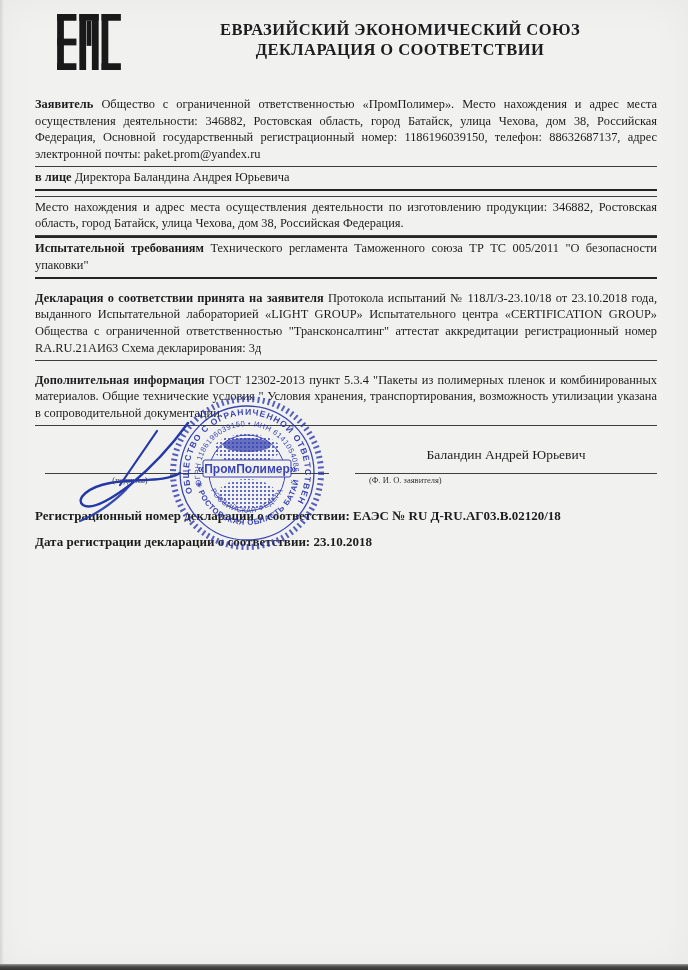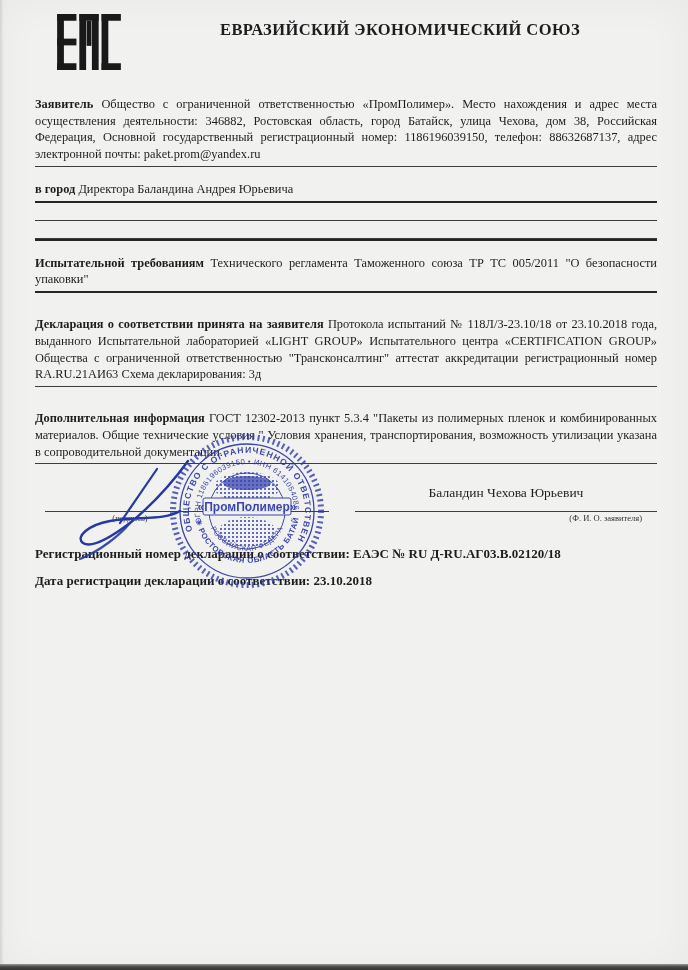--- a/index.html
+++ b/index.html
@@ -11,35 +11,35 @@
     overflow:hidden;
     box-shadow:inset 0 0 40px rgba(0,0,0,0.04);
   }
   
   .header{position:relative;height:72px;}
   .eac-logo{position:absolute;left:57px;top:14px;width:64px;height:56px;}
   .titles{position:absolute;left:150px;top:20px;width:500px;text-align:center;}
   .titles div{font-weight:bold;font-size:16.5px;line-height:1.22;letter-spacing:.4px;}
   
   .content{position:relative;margin:22px 31px 0 35px;width:622px;font-size:12.4px;line-height:1.35;}
-  .sec{padding:2px 0 3px 0;margin-top:12px;}
+  .sec{padding:2px 0 3px 0;}
   .sec p{margin:0;text-align:justify;}
   .lbl{font-weight:bold;}
   .line-thin{border-top:1px solid #3c3c3c;height:0;}
   .line-thick{border-top:2px solid #262626;height:0;}
   .gap{height:9px;}
   .validity{font-weight:bold;padding:3px 0 2px 0;}
   
   .sig-area{position:relative;height:68px;margin-top:4px;}
   .sig-line{position:absolute;top:43px;border-top:1px solid #3f3f3f;}
   .sig-line.left{left:10px;width:284px;}
   .sig-line.right{left:320px;width:302px;}
   .sig-caption{position:absolute;font-size:8.5px;color:#333;}
   .cap-sign{left:50px;top:45px;width:90px;text-align:center;}
-  .cap-name{left:305px;top:45px;width:302px;text-align:right;}
+  .cap-name{left:334px;top:45px;width:302px;text-align:left;}
   .sig-name{position:absolute;left:320px;top:16px;width:302px;text-align:center;font-size:13.5px;z-index:1;}
   .mp-label{position:absolute;left:205px;top:32px;font-size:9px;color:#3a3a3a;z-index:0;}
   .stamp{position:absolute;left:132px;top:-37px;width:160px;height:160px;z-index:2;opacity:.92;}
   .autograph{position:absolute;left:25px;top:-13px;width:155px;height:118px;z-index:3;}
   .stamp .st{stroke:var(--stamp,#2b36ae);fill:none;}
   .stamp .sf{fill:var(--stamp,#2b36ae);}
   .stamp text{fill:var(--stamp,#2b36ae);font-family:"Liberation Sans",sans-serif;}
   .autograph path{stroke:var(--sig-ink,#2438a6);fill:none;stroke-linecap:round;stroke-linejoin:round;}
   
   .footer-line{font-weight:bold;font-size:13px;}
@@ -70,40 +70,42 @@
         <rect x="23" y="0" width="20" height="7"></rect>
         <rect x="30.5" y="7" width="5" height="26"></rect>
 
         <rect x="46" y="0" width="7" height="58"></rect>
         <rect x="46" y="0" width="20" height="7"></rect>
         <rect x="46" y="51" width="20" height="7"></rect>
       </g>
     </svg>
     <div class="titles">
       <div>ЕВРАЗИЙСКИЙ ЭКОНОМИЧЕСКИЙ СОЮЗ</div>
+      <div>ДЕКЛАРАЦИЯ О СООТВЕТСТВИИ</div>
     </div>
   </div>
 
   <div class="content">
 
     <div class="sec">
       <p><span class="lbl">Заявитель</span> <span>Общество с ограниченной ответственностью «ПромПолимер». Место нахождения и адрес места осуществления деятельности: 346882, Ростовская область, город Батайск, улица Чехова, дом 38, Российская Федерация, Основной государственный регистрационный номер: 1186196039150, телефон: 88632687137, адрес электронной почты: paket.prom@yandex.ru</span></p>
     </div>
     <div class="line-thin"></div>
 
     <div class="sec">
-      <p><span class="lbl">в город</span> <span>Директора Баландина Андрея Юрьевича</span></p>
+      <p><span class="lbl">в лице</span> <span>Директора Баландина Андрея Юрьевича</span></p>
     </div>
     <div class="line-thick"></div>
 
     <div class="sec">
     </div>
     <div class="line-thin"></div>
 
     <div class="sec">
+      <p>Место нахождения и адрес места осуществления деятельности по изготовлению продукции: 346882, Ростовская область, город Батайск, улица Чехова, дом 38, Российская Федерация.</p>
     </div>
     <div class="line-thin"></div>
 
     <div class="line-thick"></div>
 
     <div class="sec">
       <p><span class="lbl">Испытательной требованиям</span> <span>Технического регламента Таможенного союза ТР ТС 005/2011 "О безопасности упаковки"</span></p>
     </div>
     <div class="line-thick"></div>
     <div class="gap"></div>
@@ -120,21 +122,21 @@
     <div class="line-thin"></div>
 
 
     <div class="sig-area">
       <span class="mp-label">М.П.</span>
 
       <div class="sig-line left"></div>
       <div class="sig-line right"></div>
 
       <span class="sig-caption cap-sign">(подпись)</span>
-      <span class="sig-name">Баландин Чехова Юрьевич</span>
+      <span class="sig-name">Баландин Андрей Юрьевич</span>
       <span class="sig-caption cap-name">(Ф. И. О. заявителя)</span>
 
       <svg class="stamp" viewBox="0 0 160 160">
         <defs>
           <pattern id="htdots" width="4" height="4" patternUnits="userSpaceOnUse">
             <circle cx="2" cy="2" r="1.05" fill="var(--stamp,#2b36ae)"></circle>
           </pattern>
           <path id="arcTop" d="M25.5,99.8 A58,58 0 1 1 130.2,109"></path>
           <path id="arcNum" d="M34.6,92.2 A47,47 0 1 1 125.4,92.2"></path>
           <path id="arcBotOut" d="M28.8,89 A52,52 0 0 0 131.2,89"></path>

